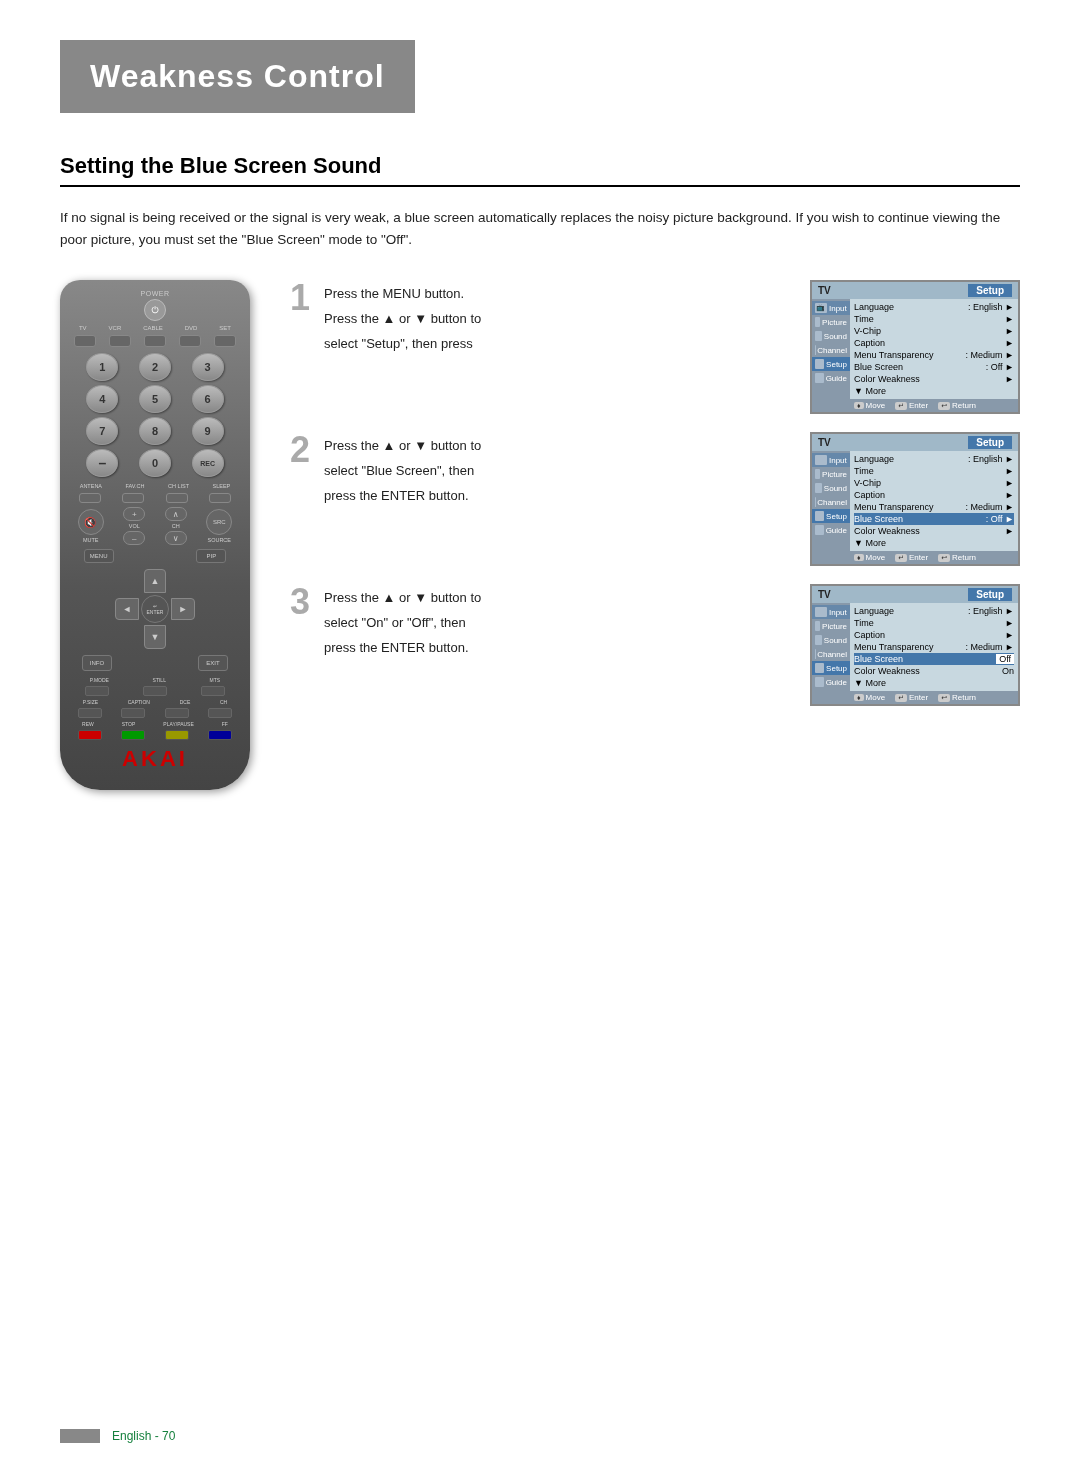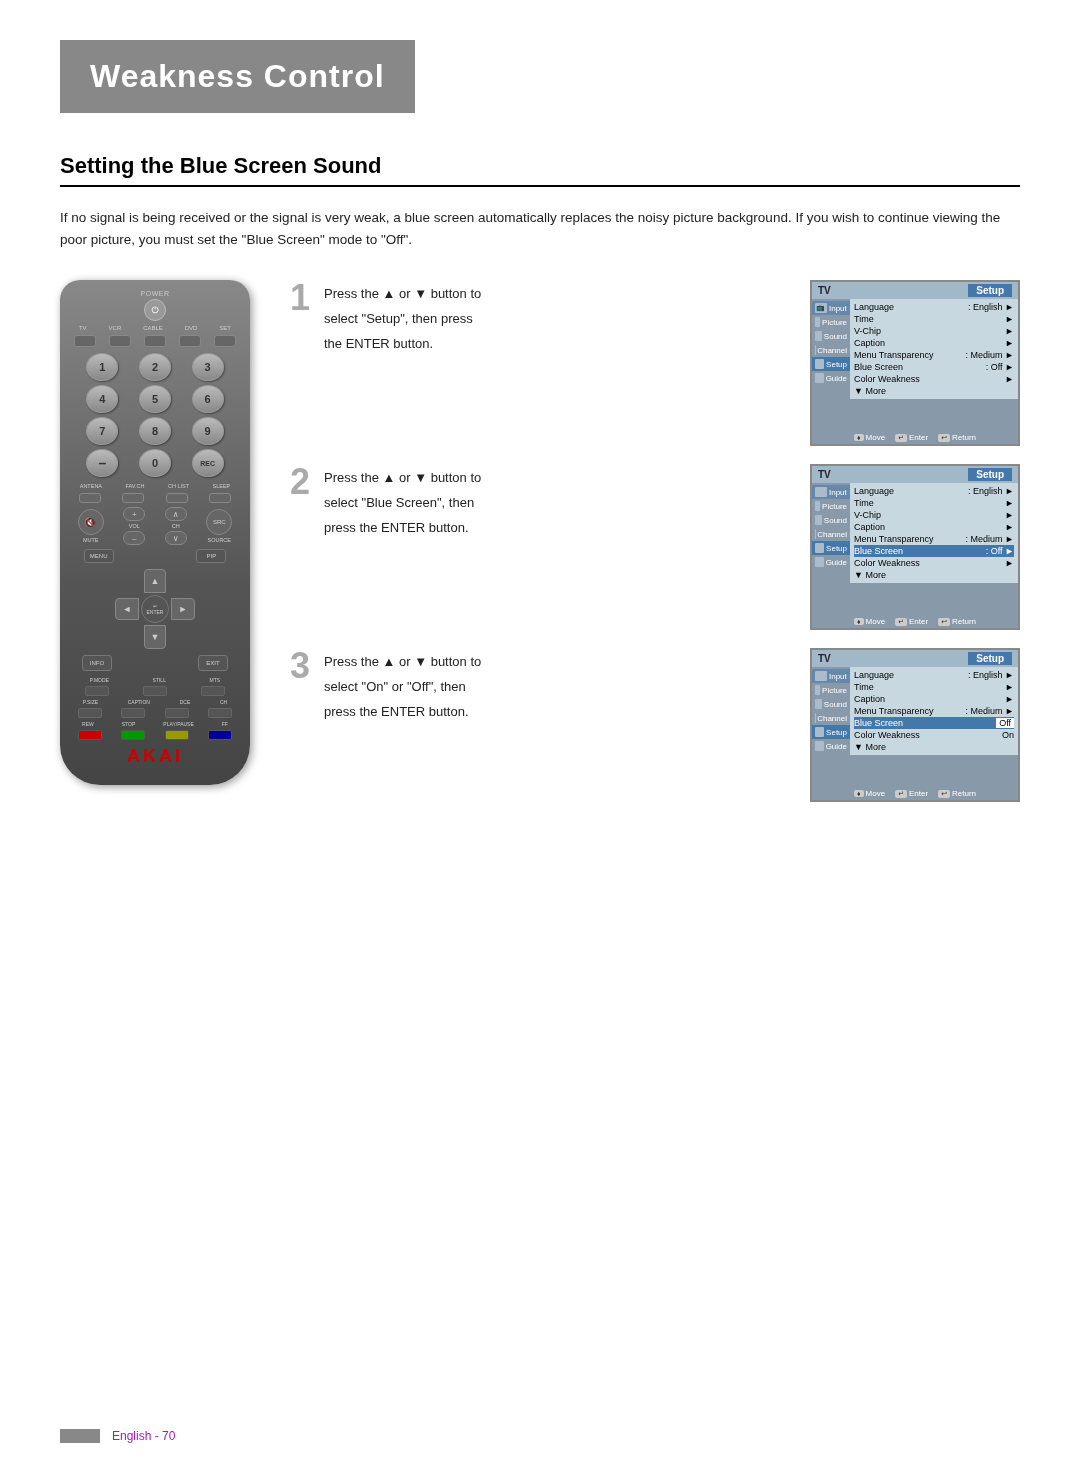--- a/index.html
+++ b/index.html
@@ -281,21 +281,21 @@
       width: 24px; height: 10px; border-radius: 2px;
       border: 1px solid #555;
     }
     .cb-red { background: #c00; }
     .cb-green { background: #090; }
     .cb-yellow { background: #990; }
     .cb-blue { background: #009; }
 
     .akai-logo {
       text-align: center;
-      font-size: 18px;
+      font-size: 22px;
       font-weight: bold;
       color: #c00;
       letter-spacing: 3px;
       margin-top: 4px;
       font-family: Arial Black, sans-serif;
     }
 
     .step-number {
       font-size: 36px;
       font-weight: bold;
@@ -357,21 +357,20 @@
       gap: 10px;
       padding: 2px 4px;
       font-size: 8px;
       color: #fff;
     }
 
     .tv-footer-item {
       display: flex;
       align-items: center;
       gap: 2px;
-      margin-top: 32px;
     }
 
     .tv-footer-icon {
       background: #ccc;
       color: #333;
       padding: 0 3px;
       border-radius: 2px;
       font-size: 7px;
     }
 
@@ -404,21 +403,21 @@
     }
 
     .footer-bar {
       width: 40px;
       height: 14px;
       background: #888;
     }
 
     .footer-text {
       font-size: 12px;
-      color: #a21caf;
+      color: #15803d;
     }
   </style>
 </head>
 <body>
 
 
 
 
 <div class="header-banner">
   <h1>Weakness Control</h1>
@@ -565,23 +564,23 @@
     </div>
   </div>
 
   <div class="steps-panels">
 
     <div class="step-row">
       <div class="step-content">
         <div style="display:flex;gap:10px;align-items:flex-start;">
           <span class="step-number">1</span>
           <div class="step-text">
+            <p>Press the MENU button.</p>
             <p>Press the ▲ or ▼ button to</p>
             <p>select "Setup", then press</p>
-            <p>the ENTER button.</p>
           </div>
         </div>
       </div>
 
       <div class="tv-screen">
         <div class="tv-header-bar">
           <span class="tv-header-left">TV</span>
           <span class="tv-header-right">Setup</span>
         </div>
         <div class="tv-menu-body">

